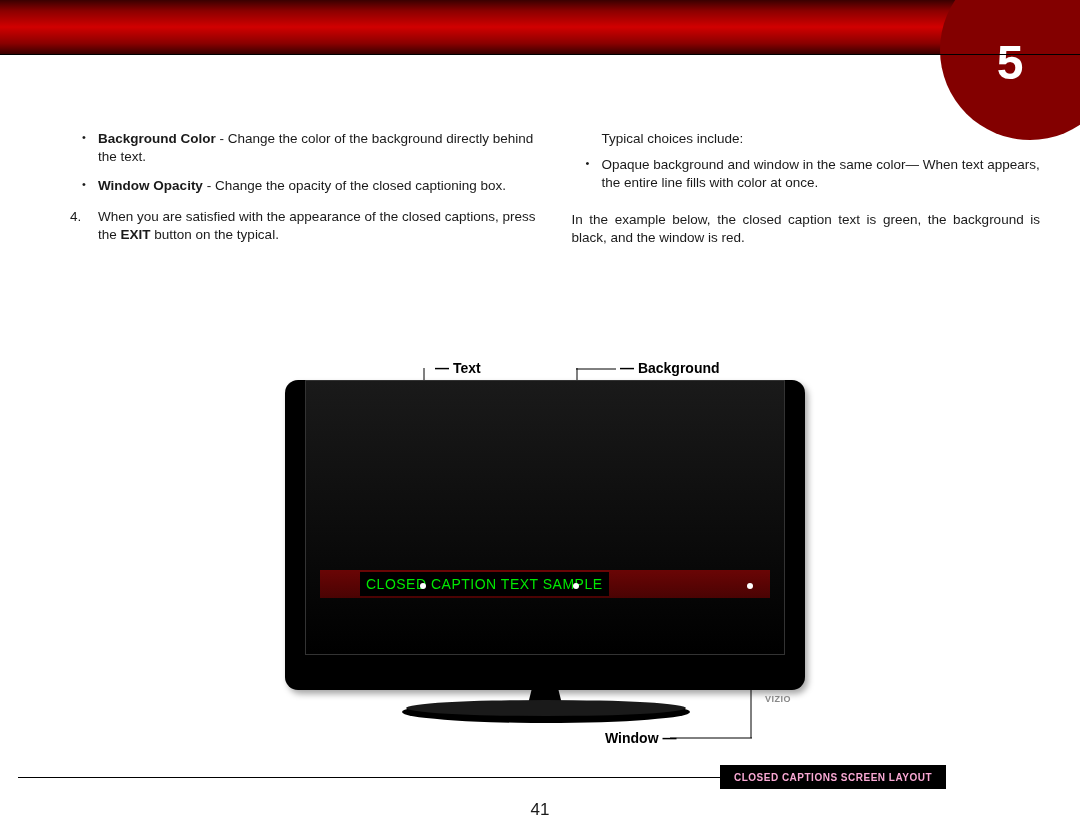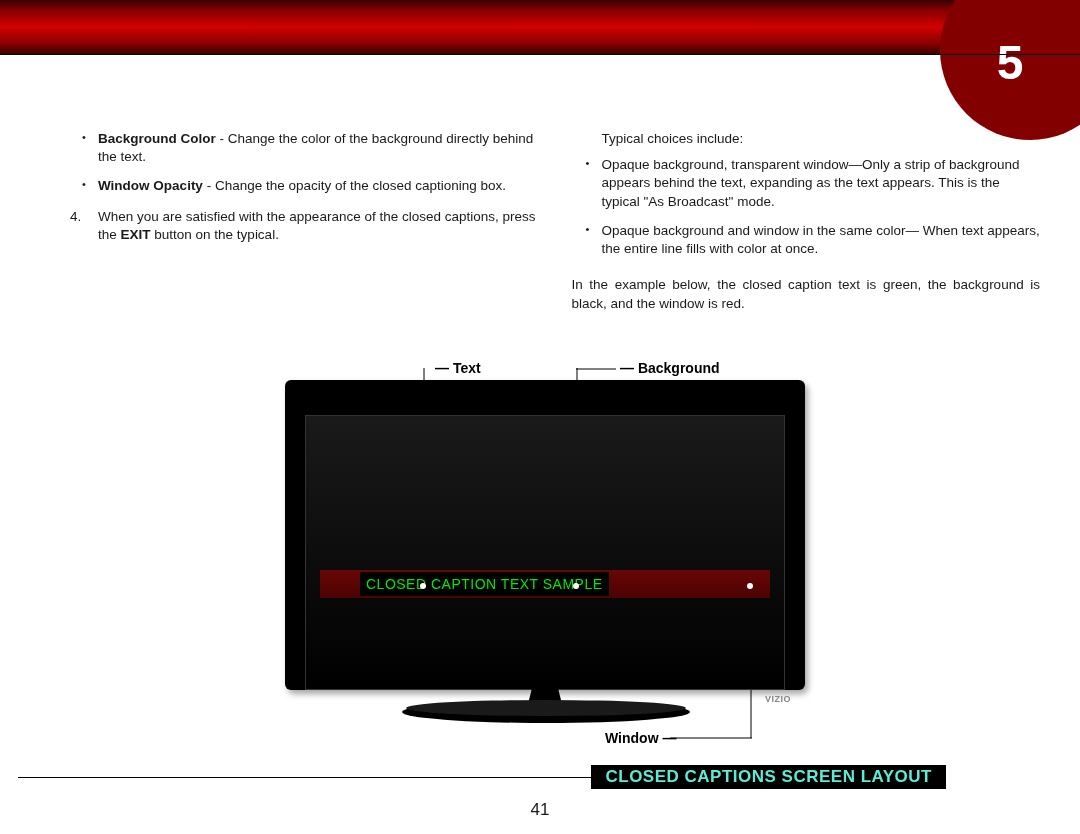--- a/index.html
+++ b/index.html
@@ -93,24 +93,24 @@
       stroke-width: 1;
       fill: none;
     }
     .tv-frame {
       position: absolute;
       top: 20px;
       left: 285px;
       width: 520px;
       height: 310px;
       background: #000;
-      border-radius: 6px;
+      border-radius: 13px;
       box-shadow: 3px 4px 6px rgba(0,0,0,0.35);
       display: flex;
-      align-items: flex-end;
+      align-items: flex-start;
       justify-content: center;
     }
     .tv-inner {
       width: 480px;
       height: 275px;
       background: linear-gradient(to bottom, #1a1a1a, #000);
       border: 1px solid #333;
       position: relative;
     }
     .tv-logo {
@@ -168,22 +168,22 @@
     .dot-text { top: 223px; left: 420px; }
     .dot-bg { top: 223px; left: 573px; }
     .dot-win { top: 223px; left: 747px; }
 
     .figure-title-band {
       position: absolute;
       top: 405px;
       right: 18px;
       height: 24px;
       background: #000;
-      color: #5eead4;
-      font-size: 17px;
+      color: #f9a8d4;
+      font-size: 10px;
       font-weight: bold;
       letter-spacing: 0.5px;
       padding: 4px 14px;
       display: flex;
       align-items: center;
     }
     .figure-title-rule {
       position: absolute;
       top: 417px;
       left: 18px;
@@ -216,21 +216,20 @@
       <li><span class="bold">Background Color</span><span> - Change the color of the background directly behind the text.</span></li>
       <li><span class="bold">Window Opacity</span><span> - Change the opacity of the closed captioning box.</span></li>
     </ul>
     <ol class="outer">
       <li class="num4"><span>When you are satisfied with the appearance of the closed captions, press the </span><span class="bold">EXIT</span><span> button on the typical.</span></li>
     </ol>
   </div>
   <div class="col col-right">
     <p class="intro">Typical choices include:</p>
     <ul class="sub">
-      <li>Opaque background, transparent window—Only a strip of background appears behind the text, expanding as the text appears. This is the typical "As Broadcast" mode.</li>
       <li>Opaque background and window in the same color— When text appears, the entire line fills with color at once.</li>
     </ul>
     <p class="outro">In the example below, the closed caption text is green, the background is black, and the window is red.</p>
   </div>
 </div>
 
 <div class="diagram">
   <div class="label-text">— <span>Text</span></div>
   <div class="label-bg">— <span>Background</span></div>
   <div class="label-window"><span>Window</span> —</div>

